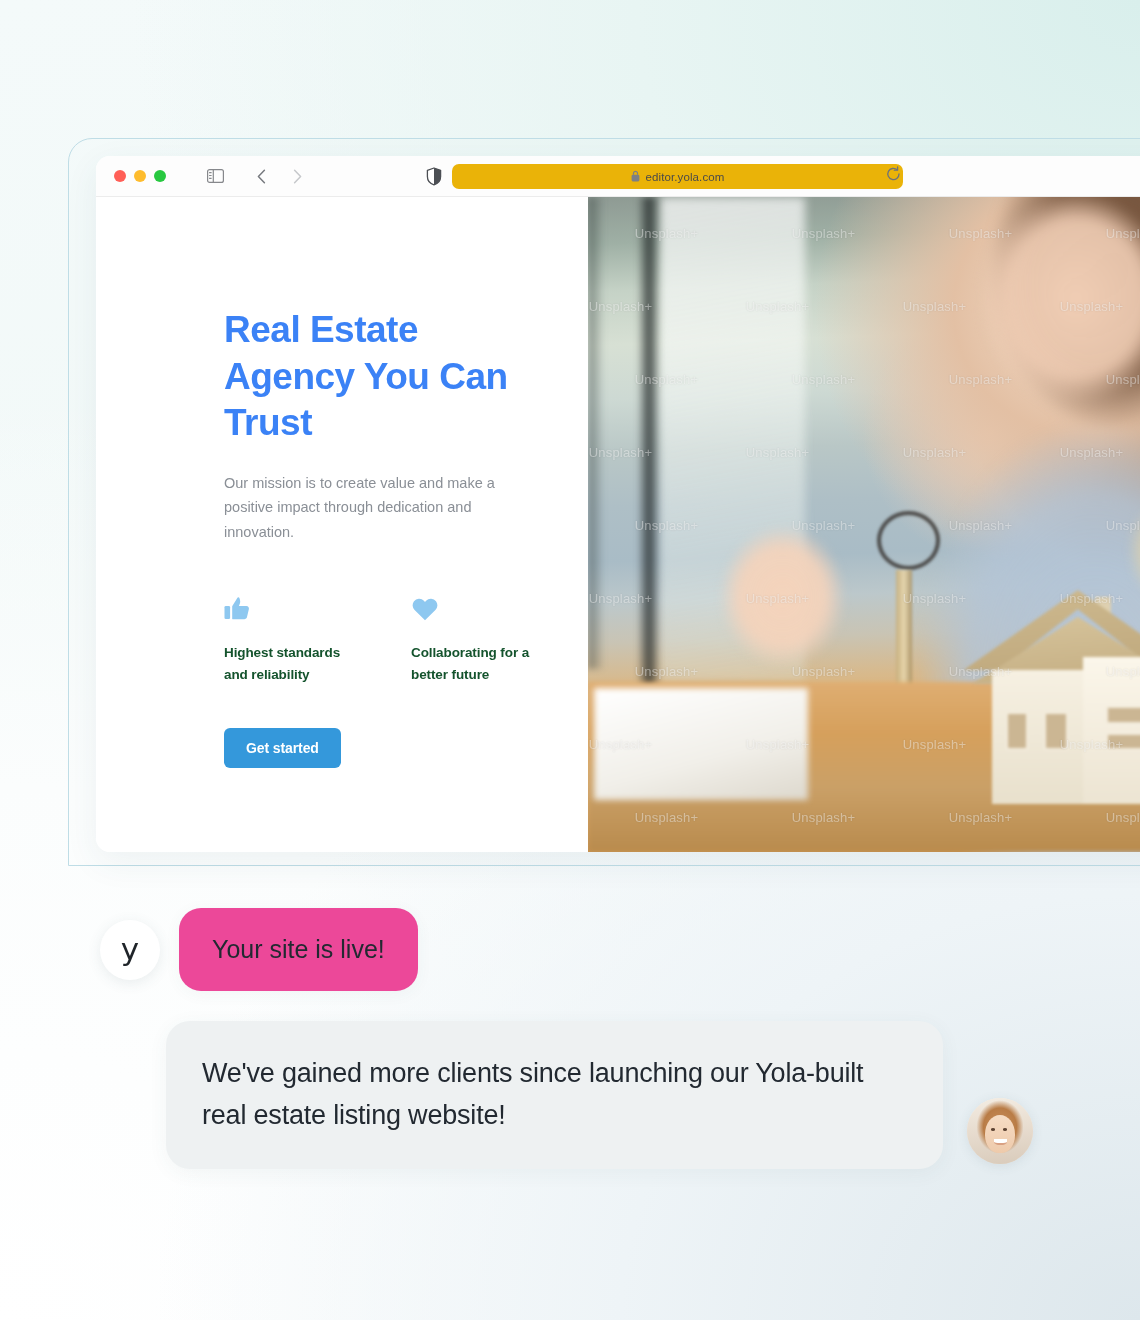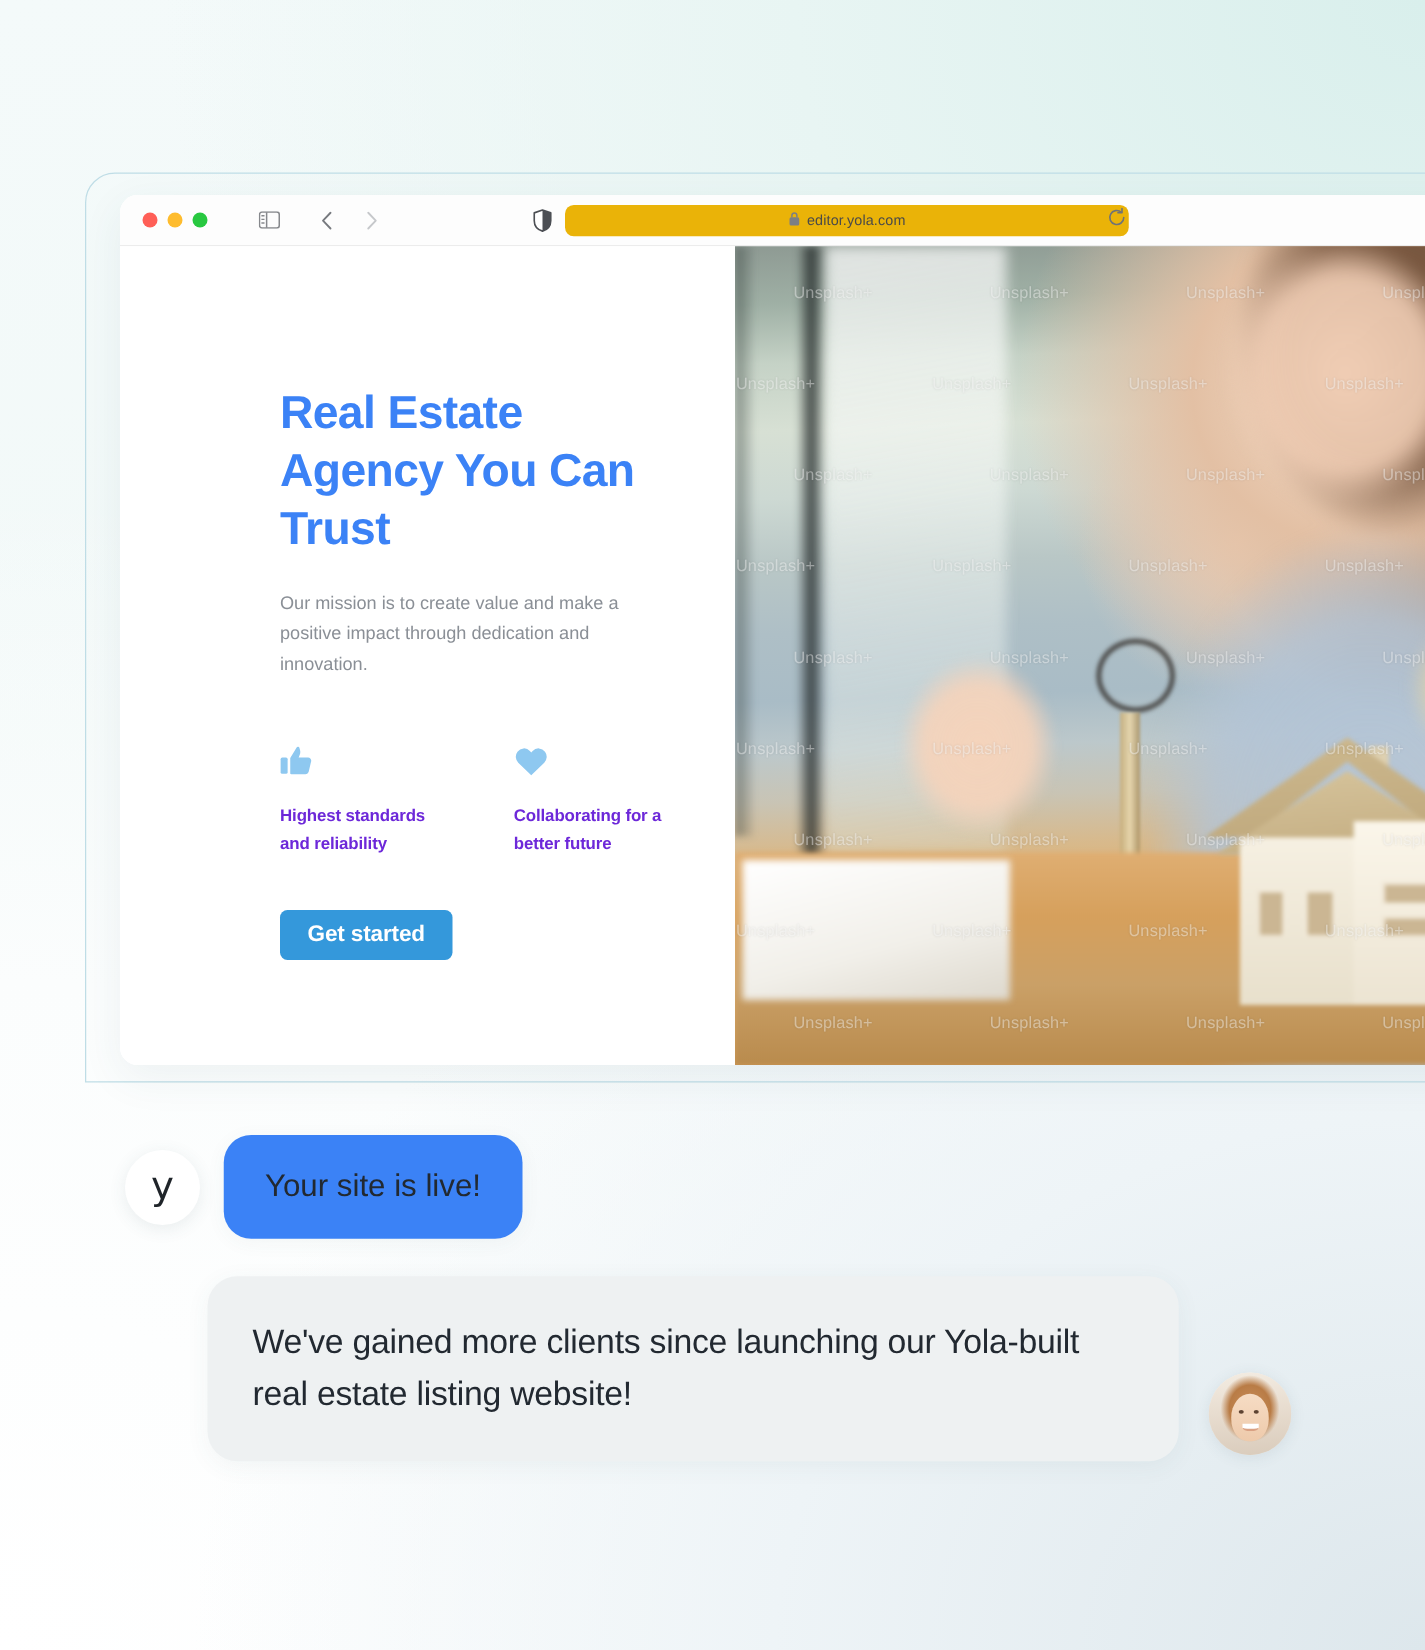--- a/index.html
+++ b/index.html
@@ -84,28 +84,28 @@
   }
   #hero-sub {
     margin-top:24px; font-size:14.5px; line-height:1.68;
     color:#8a8f96; max-width:284px;
   }
   #features { display:flex; margin-top:50px; gap:47px; }
   .feature { width:140px; }
   .feature-icon { height:28px; display:flex; align-items:flex-end; color:#8ec8f0; }
   .feature-label {
     margin-top:20px; font-size:13.5px; line-height:1.62;
-    font-weight:700; color:#6d28d9; letter-spacing:-.1px;
+    font-weight:700; color:#14532d; letter-spacing:-.1px;
   }
   #cta-button {
     margin-top:42px; display:inline-flex; align-items:center; justify-content:center;
     height:40px; padding:0 22px; border:none; cursor:pointer;
     background:#3498db; border-radius:6px;
     font-family:"Liberation Sans", sans-serif;
-    font-size:18px; font-weight:700; color:#ffffff; letter-spacing:-.1px;
+    font-size:14px; font-weight:700; color:#ffffff; letter-spacing:-.1px;
   }
 
   
   #hero-photo {
     flex:1; position:relative; overflow:hidden;
     background:
       radial-gradient(circle at 78% 17%, #f3dcc8 0%, #e3c0a4 17%, rgba(227,192,164,0) 36%),
       radial-gradient(circle at 64% 36%, #ecd2bd 0%, rgba(236,210,189,0) 22%),
       radial-gradient(ellipse 40% 44% at 88% 26%, #6a4b36 0%, rgba(106,75,54,.55) 42%, rgba(106,75,54,0) 72%),
       radial-gradient(ellipse 30% 26% at 85% 76%, #efe4d2 0%, rgba(239,228,210,0) 70%),
@@ -227,21 +227,21 @@
     display:flex; align-items:center; justify-content:center;
     box-shadow:0 3px 14px rgba(60,90,100,.10);
     flex:none;
   }
   #yola-logo-letter {
     font-size:31px; font-weight:400; color:#1f2429;
     line-height:1; margin-top:-1px;
     font-family:"DejaVu Sans", sans-serif;
   }
   #bubble-1 {
-    margin-left:19px; background:#3b82f6; border-radius:22px;
+    margin-left:19px; background:#ec4899; border-radius:22px;
     padding:26px 33px; max-width:270px;
     box-shadow:0 3px 16px rgba(60,90,100,.05);
   }
   #bubble-1-text { font-size:25px; color:#222931; line-height:1.25; white-space:nowrap; }
 
   #chat-row-2 { position:absolute; left:166px; top:131px; display:flex; align-items:flex-end; }
   #bubble-2 {
     background:#eef1f2; border-radius:24px;
     padding:32px 36px; width:777px;
     box-shadow:0 4px 20px rgba(60,90,100,.055);

